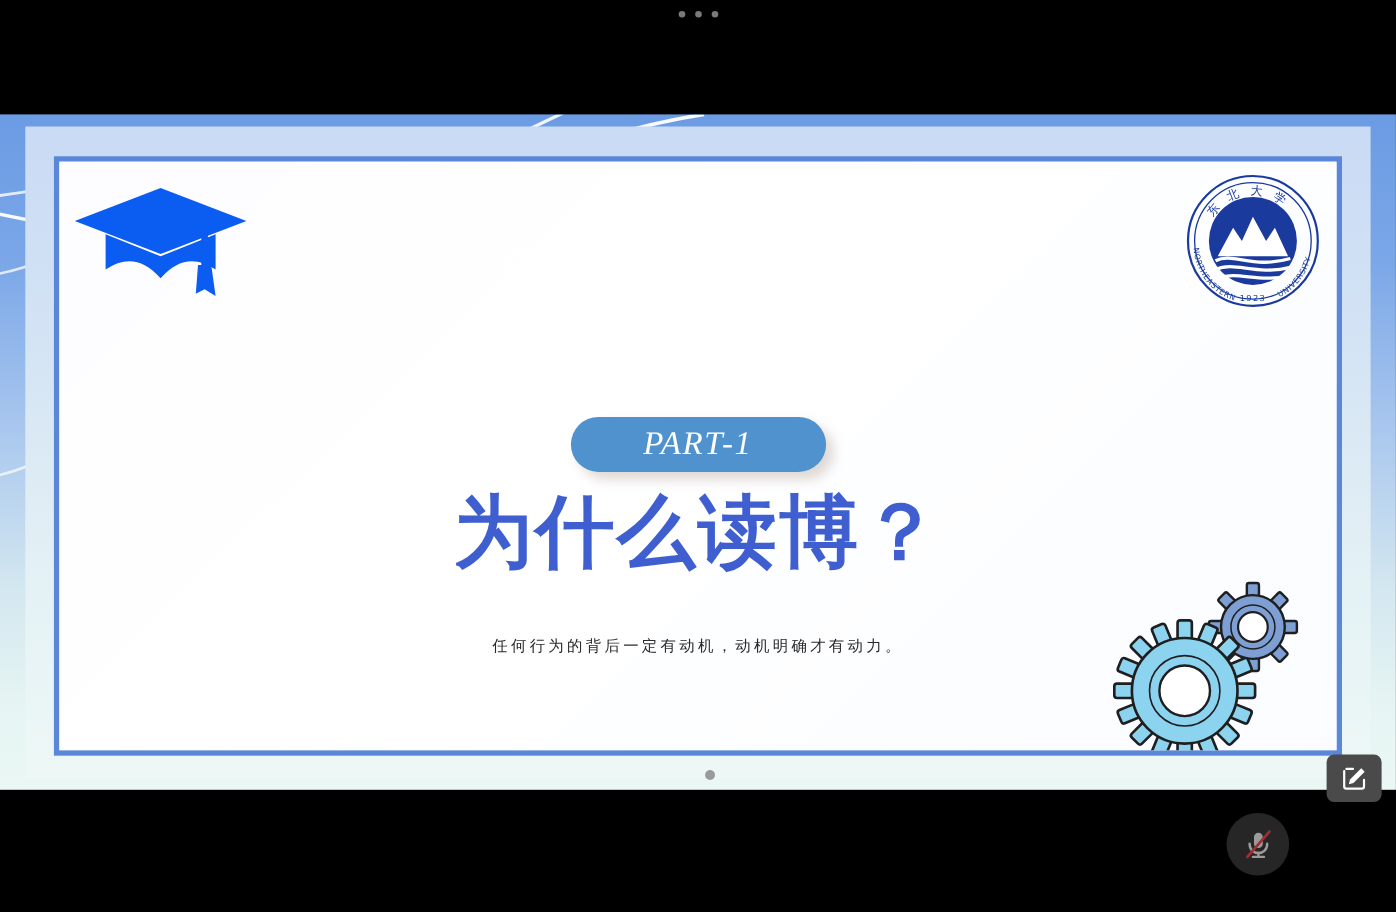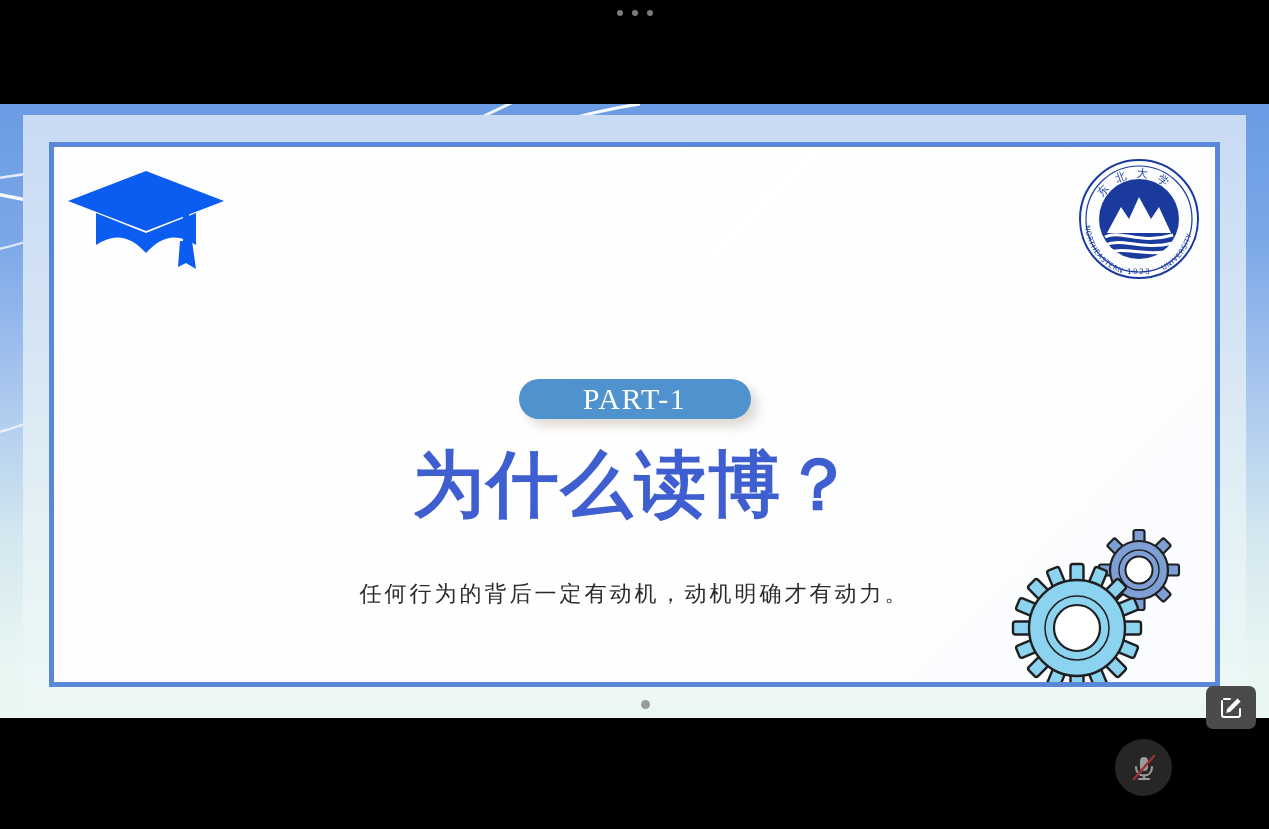--- a/index.html
+++ b/index.html
@@ -117,27 +117,28 @@
     height: 124px;
   }
 
   
   #part-badge {
     position: absolute;
     left: 50%;
     transform: translateX(-50%);
     top: 232px;
     width: 232px;
-    height: 40px;
+    height: 50px;
     border-radius: 25px;
     background: #5092ce;
     box-shadow: 7px 7px 11px rgba(150,130,110,0.30);
     display: flex;
     align-items: center;
     justify-content: center;
+    font-style: italic;
   }
   #part-badge-label {
     font-family: "Liberation Serif", "DejaVu Serif", serif;
     font-size: 30px;
     letter-spacing: 1.5px;
     color: #ffffff;
     line-height: 1;
   }
 
   
@@ -157,21 +158,21 @@
   }
 
   
   #subtitle {
     position: absolute;
     left: 0;
     right: 0;
     top: 432px;
     text-align: center;
     font-family: "Liberation Serif", "DejaVu Serif", serif;
-    font-size: 22px;
+    font-size: 14px;
     color: #2a2a2a;
     letter-spacing: 3px;
     white-space: nowrap;
   }
 
   
   #gears {
     position: absolute;
     right: 14px;
     bottom: -6px;

